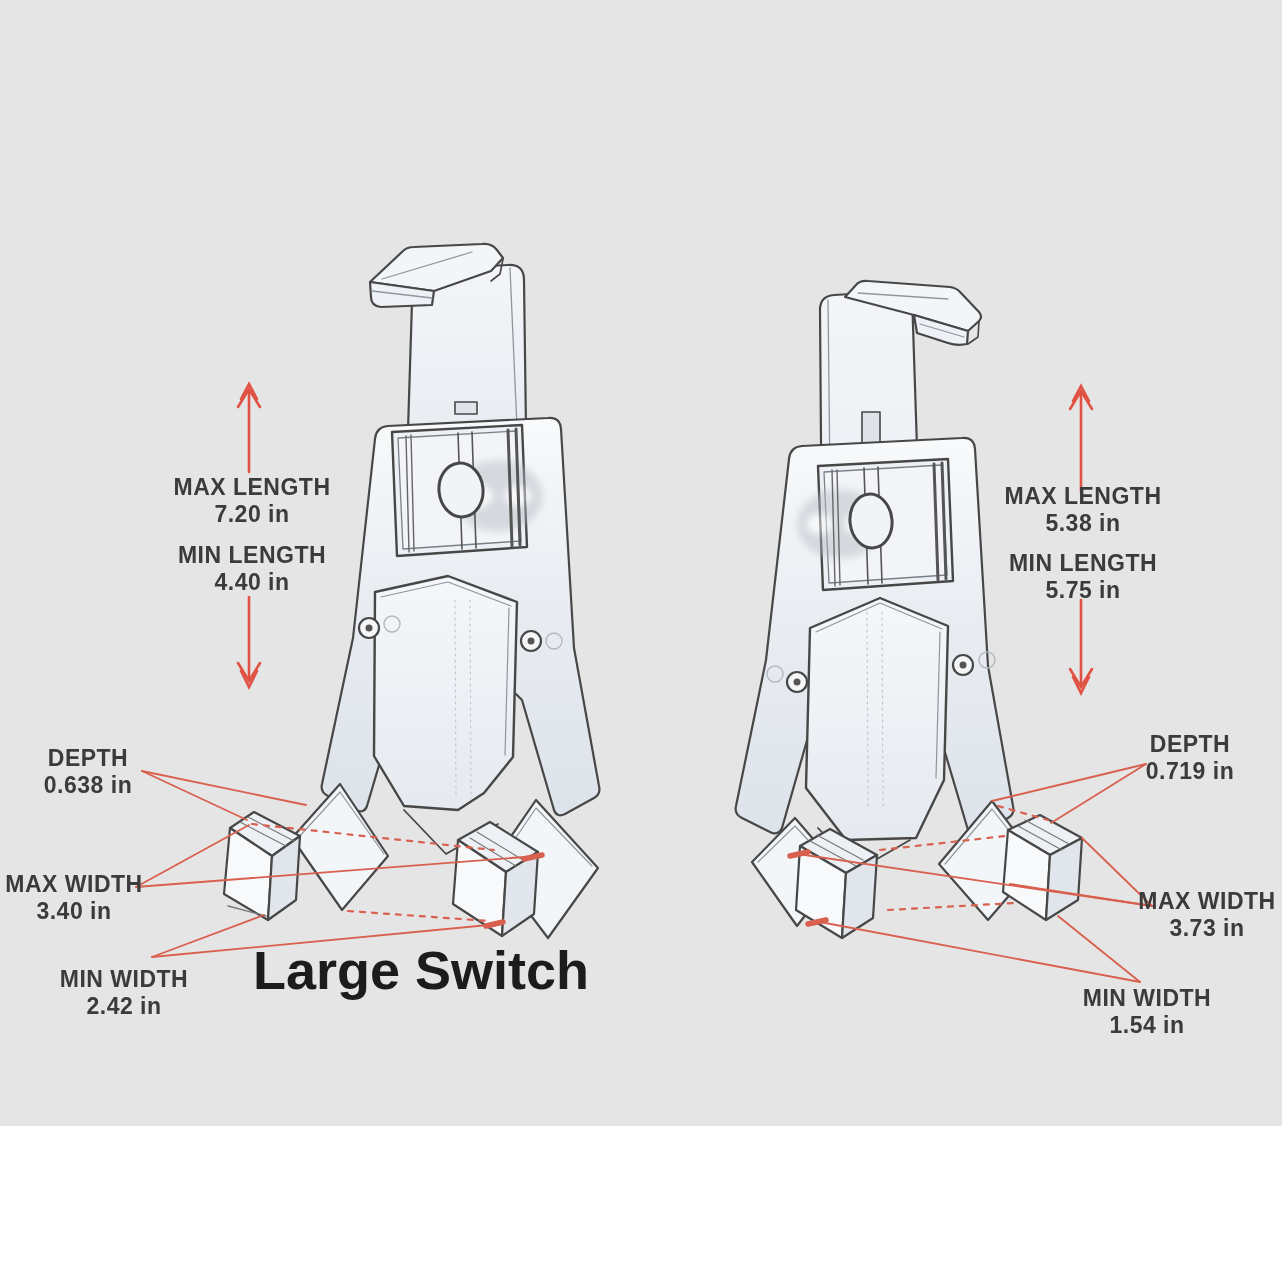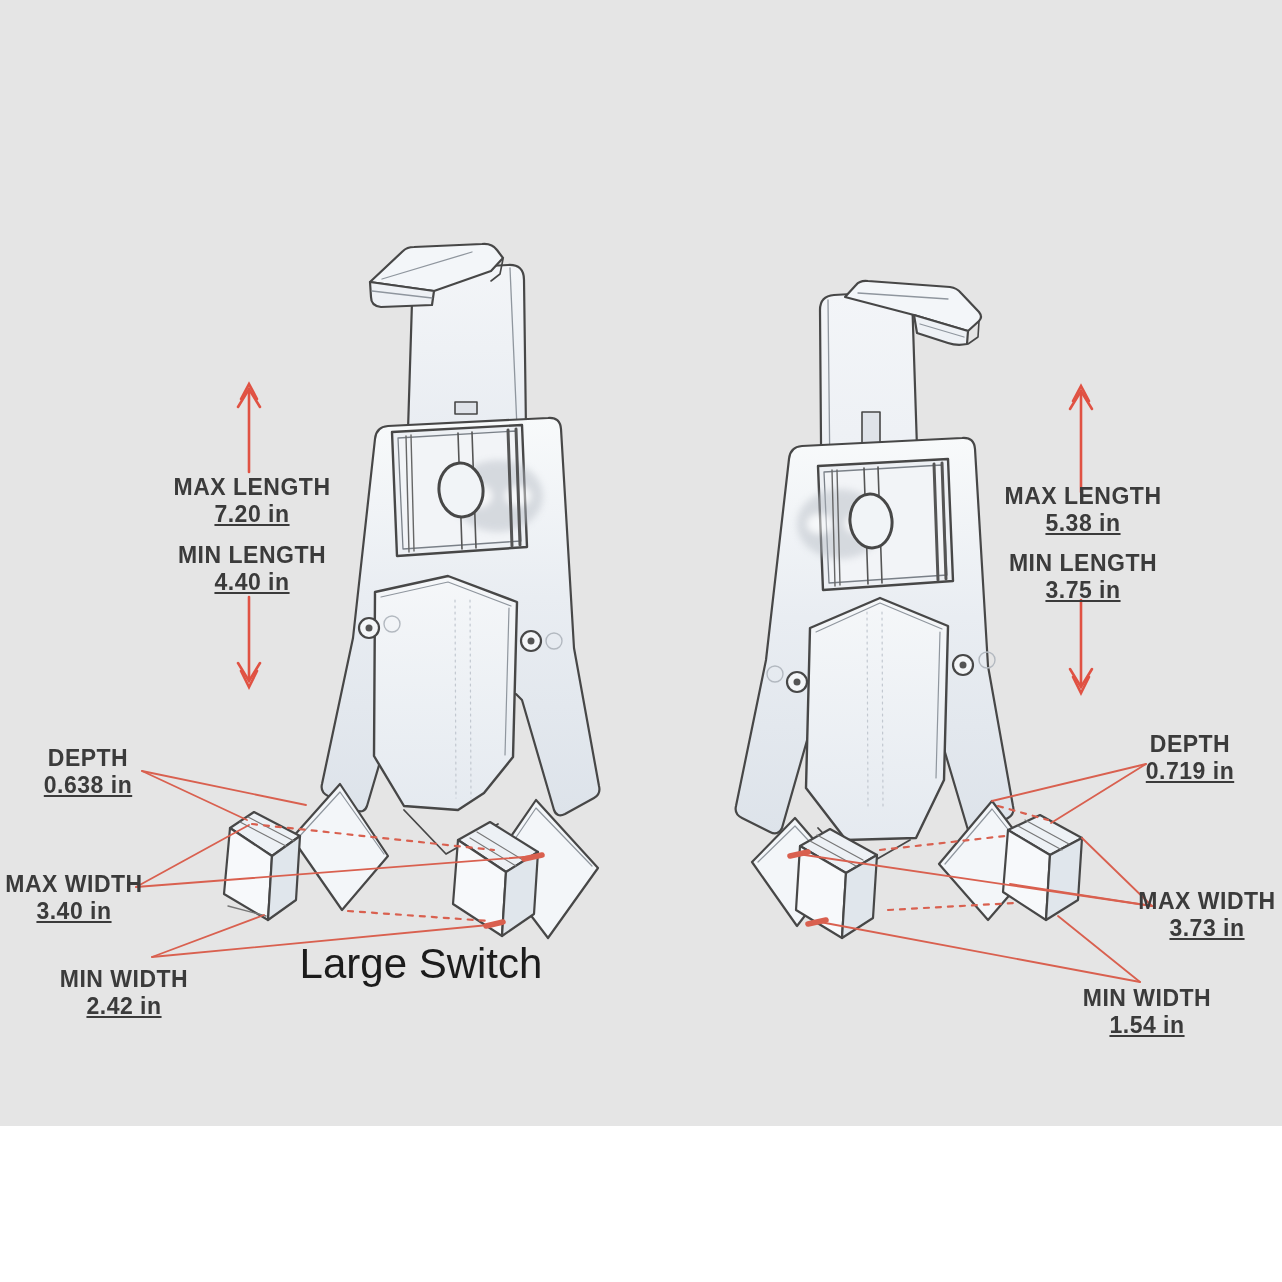--- a/index.html
+++ b/index.html
@@ -5,24 +5,24 @@
   html,body{margin:0;padding:0;background:#ffffff;}
   .stage{
     position:relative;width:1282px;height:1126px;background:#e5e5e5;overflow:hidden;
     font-family:"Liberation Sans", sans-serif;
   }
   .lineart{position:absolute;left:0;top:0;}
   .dim{
     position:absolute;transform:translateX(-50%);text-align:center;white-space:nowrap;
     color:#3b3b3b;font-size:23px;line-height:27px;font-weight:600;letter-spacing:.5px;
   }
-  .dim .val{font-weight:600;text-decoration:underline;}
+  .dim .val{font-weight:600;}
   .title{
     position:absolute;transform:translateX(-50%);white-space:nowrap;
-    color:#1c1c1c;font-size:42px;line-height:1.05;font-weight:400;
+    color:#1c1c1c;font-size:54px;line-height:1.05;font-weight:700;
   }
 </style>
 </head>
 <body>
 
 <div class="stage">
 
   <svg class="lineart" width="1282" height="1282" viewBox="0 0 1282 1282">
     <defs>
       <linearGradient id="gPlate" x1="0" y1="0" x2="0" y2="1">
@@ -281,21 +281,21 @@
     <div>MIN WIDTH</div>
     <div class="val">2.42 in</div>
   </div>
 
   <div class="dim" style="left:1083px;top:483px">
     <div>MAX LENGTH</div>
     <div class="val">5.38 in</div>
   </div>
   <div class="dim" style="left:1083px;top:550px">
     <div>MIN LENGTH</div>
-    <div class="val">3.75 in</div>
+    <div class="val">5.75 in</div>
   </div>
   <div class="dim" style="left:1190px;top:731px">
     <div>DEPTH</div>
     <div class="val">0.719 in</div>
   </div>
   <div class="dim" style="left:1207px;top:888px">
     <div>MAX WIDTH</div>
     <div class="val">3.73 in</div>
   </div>
   <div class="dim" style="left:1147px;top:985px">

